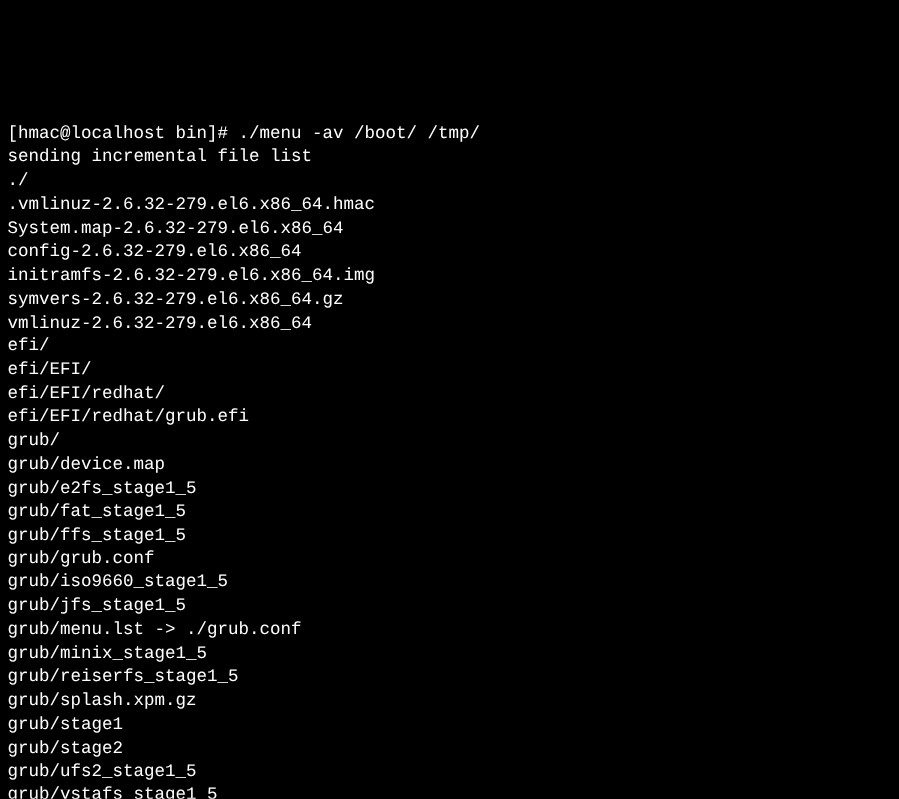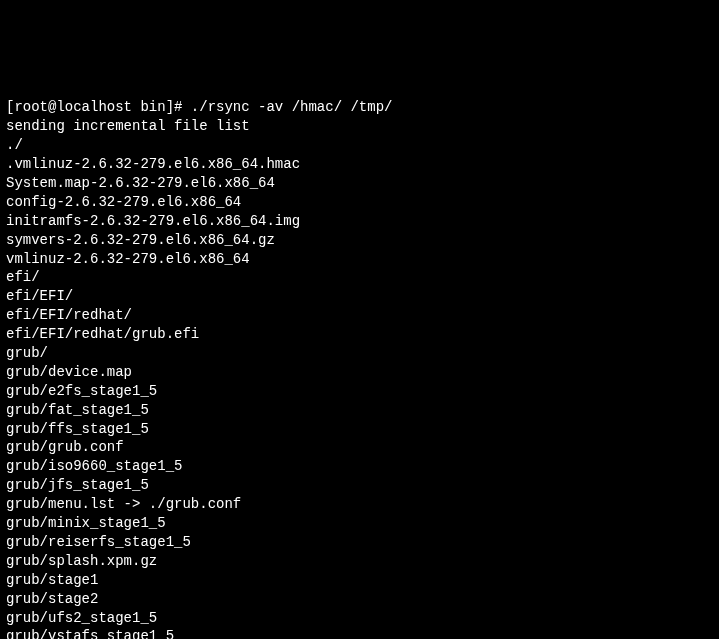--- a/index.html
+++ b/index.html
@@ -22,19 +22,19 @@
     .line {
       white-space: pre;
     }
   </style>
 </head>
 <body>
 
 
 
 <div>
-<span class="line"><span>[root@localhost bin]# </span><span>./rsync -av /hmac/ /tmp/</span></span>
+<span class="line"><span>[hmac@localhost bin]# </span><span>./menu -av /boot/ /tmp/</span></span>
 <div><div class="line">sending incremental file list</div><div class="line">./</div><div class="line">.vmlinuz-2.6.32-279.el6.x86_64.hmac</div><div class="line">System.map-2.6.32-279.el6.x86_64</div><div class="line">config-2.6.32-279.el6.x86_64</div><div class="line">initramfs-2.6.32-279.el6.x86_64.img</div><div class="line">symvers-2.6.32-279.el6.x86_64.gz</div><div class="line">vmlinuz-2.6.32-279.el6.x86_64</div><div class="line">efi/</div><div class="line">efi/EFI/</div><div class="line">efi/EFI/redhat/</div><div class="line">efi/EFI/redhat/grub.efi</div><div class="line">grub/</div><div class="line">grub/device.map</div><div class="line">grub/e2fs_stage1_5</div><div class="line">grub/fat_stage1_5</div><div class="line">grub/ffs_stage1_5</div><div class="line">grub/grub.conf</div><div class="line">grub/iso9660_stage1_5</div><div class="line">grub/jfs_stage1_5</div><div class="line">grub/menu.lst -&gt; ./grub.conf</div><div class="line">grub/minix_stage1_5</div><div class="line">grub/reiserfs_stage1_5</div><div class="line">grub/splash.xpm.gz</div><div class="line">grub/stage1</div><div class="line">grub/stage2</div><div class="line">grub/ufs2_stage1_5</div><div class="line">grub/vstafs_stage1_5</div></div>
 
 </div>
 
 
 
 
 </body></html>

